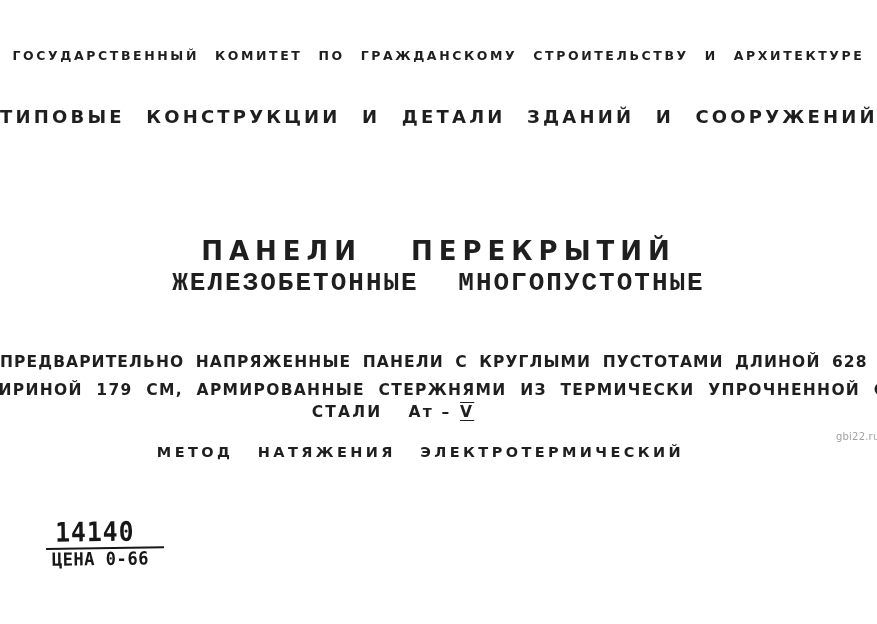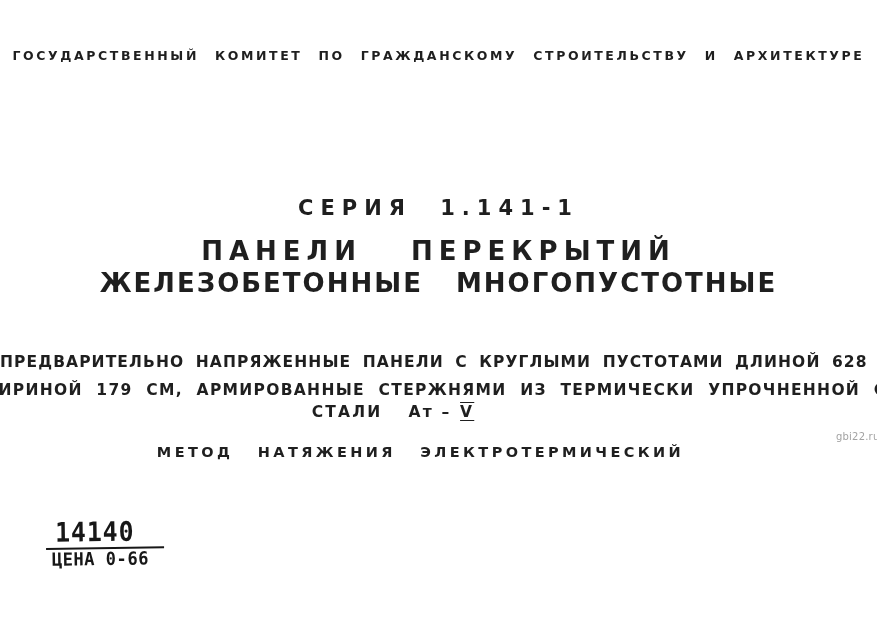--- a/index.html
+++ b/index.html
@@ -62,20 +62,21 @@
     font-size: 26px;
     letter-spacing: 6px;
     word-spacing: 34px;
     text-align: center;
   }
   .title2 {
     top: 268px;
     font-size: 26px;
     letter-spacing: 2px;
     word-spacing: 22px;
+    font-family: Liberation Mono, monospace;
   }
   .issue {
     top: 326px;
     font-size: 19px;
     letter-spacing: 4.5px;
     word-spacing: 12px;
   }
 
   
   .desc1 {
@@ -161,22 +162,22 @@
   }
 </style>
 </head>
 <body>
 
 <div class="page">
 
   <div class="line org1">ГОСУДАРСТВЕННЫЙ КОМИТЕТ ПО ГРАЖДАНСКОМУ СТРОИТЕЛЬСТВУ И АРХИТЕКТУРЕ</div>
 
 
-
-  <div class="line series">СЕРИЯ 1.141-1</div>
+  <div class="line series-type">ТИПОВЫЕ КОНСТРУКЦИИ И ДЕТАЛИ ЗДАНИЙ И СООРУЖЕНИЙ</div>
+
 
   <div class="line title1">ПАНЕЛИ ПЕРЕКРЫТИЙ</div>
 
   <div class="line title2">ЖЕЛЕЗОБЕТОННЫЕ МНОГОПУСТОТНЫЕ</div>
 
 
   <div class="line desc1">ПРЕДВАРИТЕЛЬНО НАПРЯЖЕННЫЕ ПАНЕЛИ С КРУГЛЫМИ ПУСТОТАМИ ДЛИНОЙ 628 И 598 СМ,</div>
 
   <div class="line desc2">ШИРИНОЙ 179 СМ, АРМИРОВАННЫЕ СТЕРЖНЯМИ ИЗ ТЕРМИЧЕСКИ УПРОЧНЕННОЙ СТАЛИ</div>
 

